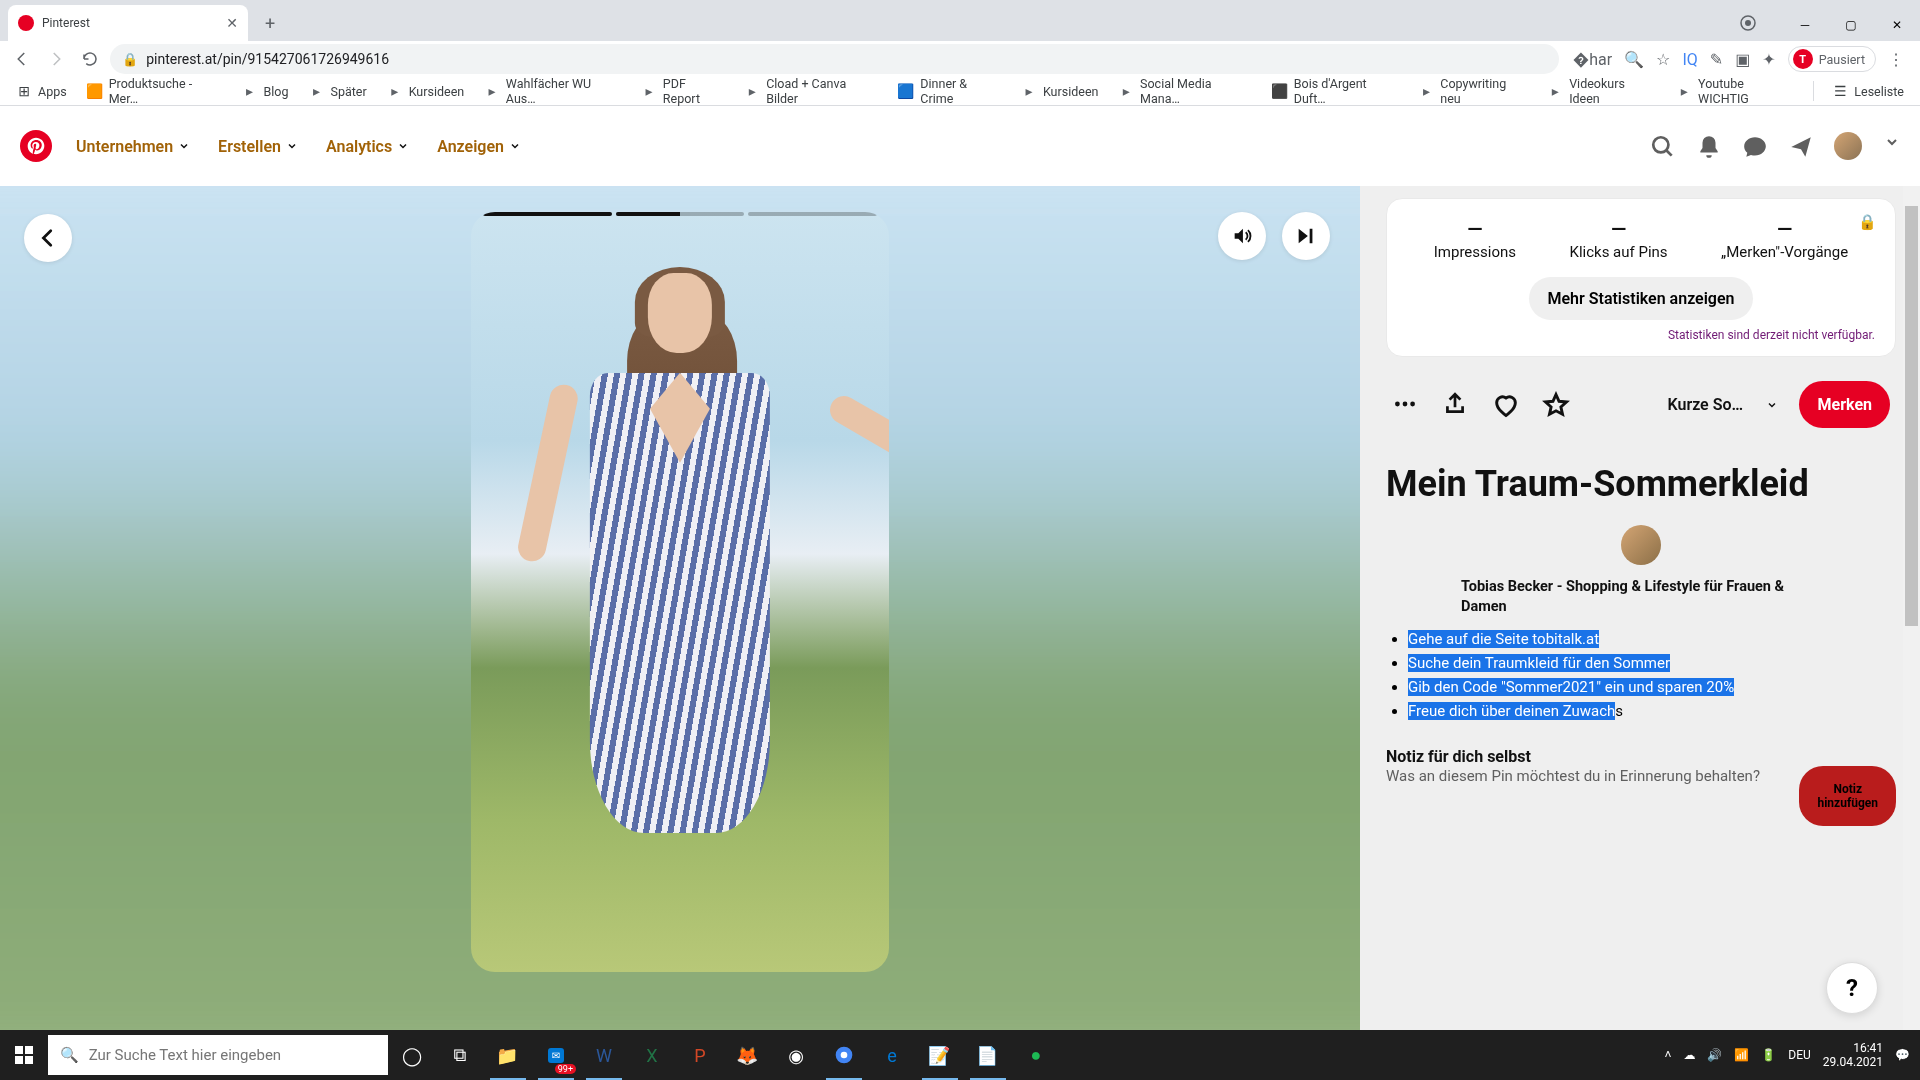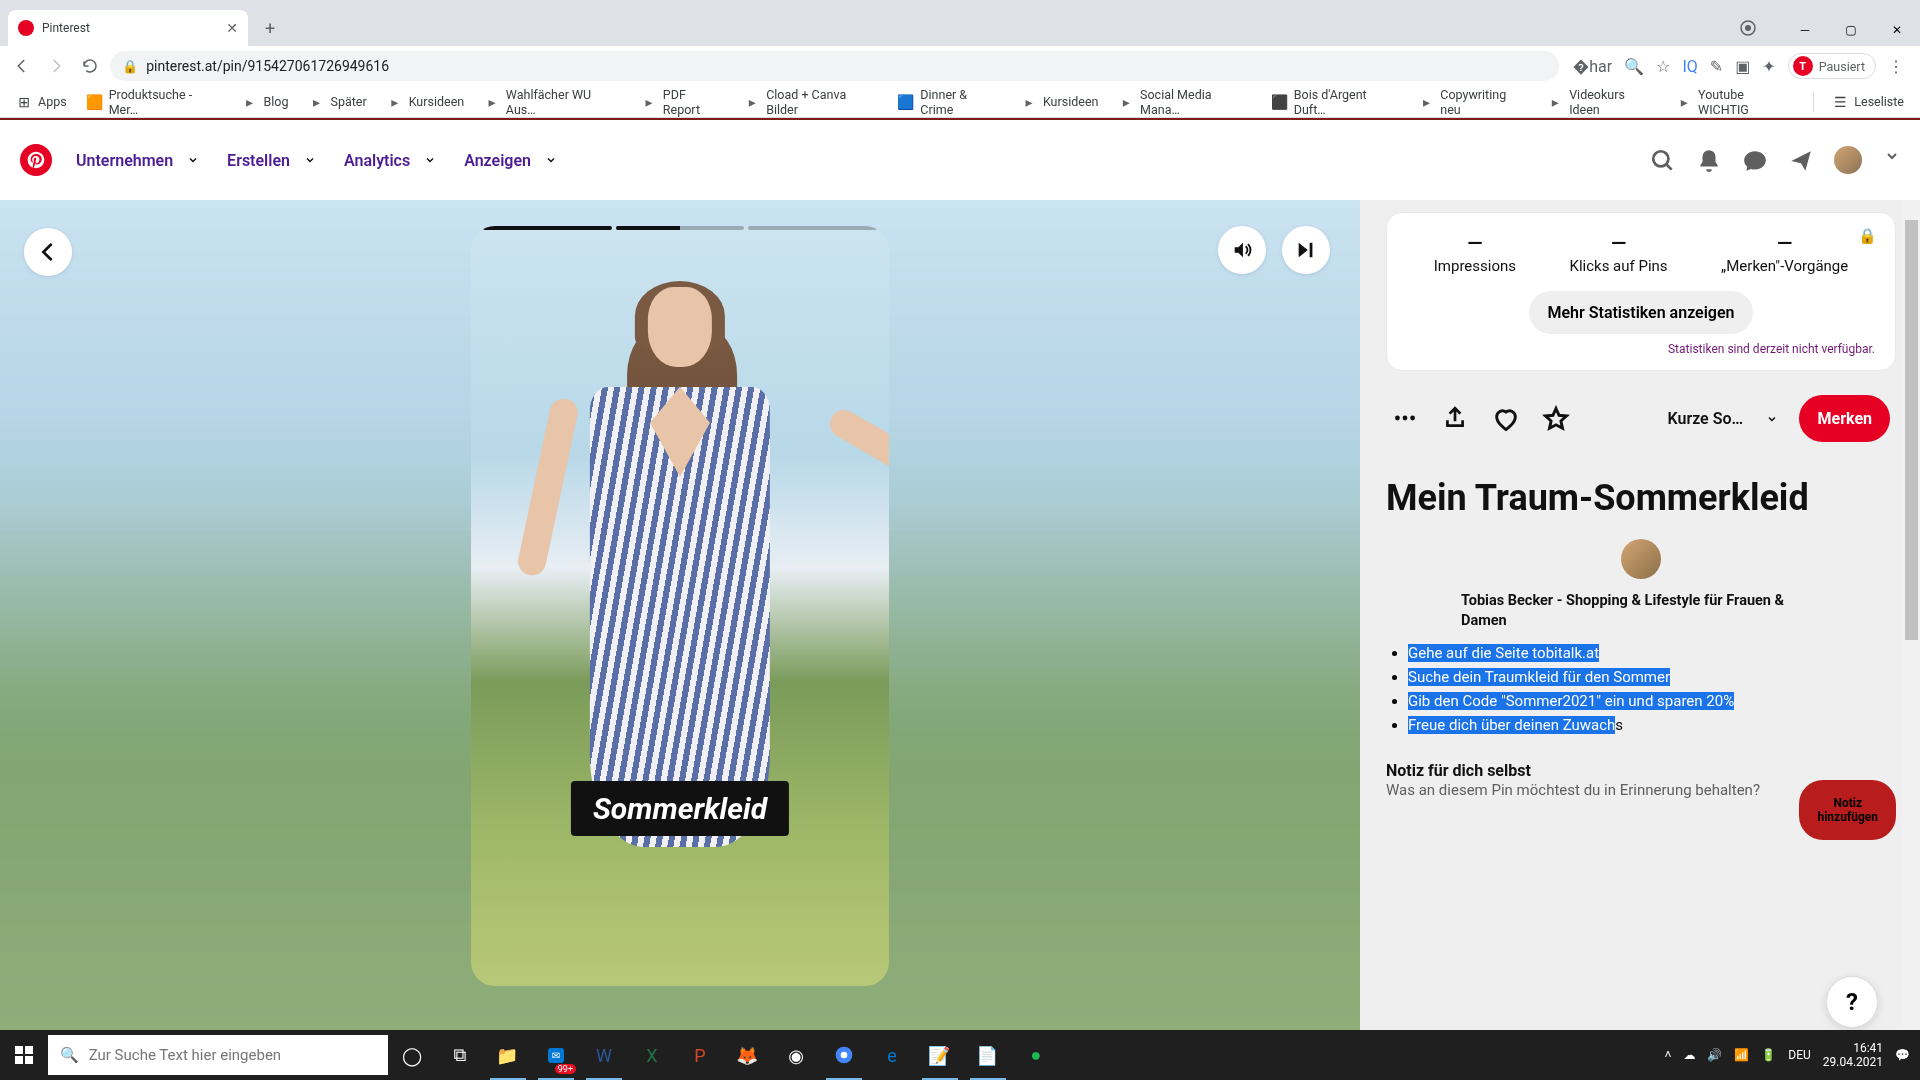--- a/index.html
+++ b/index.html
@@ -1,19 +1,19 @@
 <!DOCTYPE html>
 <html><head>
 <meta charset="utf-8">
 <style>
 * { margin:0; padding:0; box-sizing:border-box; font-family:-apple-system,BlinkMacSystemFont,"Segoe UI",Roboto,Arial,sans-serif; }
 body { width:1920px; height:1080px; overflow:hidden; background:#fff; }
 
 
-.chrome-top { height:120px; background:#7f1d1d; display:flex; flex-direction:column; }
+.chrome-top { height:106px; background:#7f1d1d; display:flex; flex-direction:column; }
 .tab-strip { height:46px; background:#dee1e6; display:flex; align-items:flex-end; padding-left:8px; }
 .tab { width:240px; height:36px; background:#fff; border-radius:8px 8px 0 0; display:flex; align-items:center; padding:0 10px; gap:8px; font-size:12px; color:#3c4043; }
 .tab-fav { width:16px; height:16px; background:#e60023; border-radius:50%; }
 .tab-close { margin-left:auto; font-size:14px; color:#5f6368; cursor:pointer; }
 .new-tab { width:28px; height:28px; display:flex; align-items:center; justify-content:center; color:#5f6368; font-size:18px; margin-left:8px; margin-bottom:4px; cursor:pointer; }
 .win-ctrl { margin-left:auto; display:flex; }
 .win-btn { width:46px; height:32px; display:flex; align-items:center; justify-content:center; color:#000; font-size:12px; }
 .addr-row { height:40px; display:flex; align-items:center; padding:0 8px; gap:6px; background:#fff; }
 .nav-ico { width:28px; height:28px; display:flex; align-items:center; justify-content:center; color:#5f6368; border-radius:50%; }
 .url-bar { flex:1; height:30px; background:#f1f3f4; border-radius:15px; display:flex; align-items:center; padding:0 12px; gap:8px; font-size:14px; color:#202124; }
@@ -24,21 +24,21 @@
 .bm-ico { width:16px; height:16px; display:flex; align-items:center; justify-content:center; font-size:14px; }
 .bm-fold { color:#5f6368; }
 .profile-pill { display:flex; align-items:center; gap:6px; border:1px solid #dadce0; border-radius:16px; padding:2px 10px 2px 4px; font-size:12.5px; color:#5f6368; }
 .prof-dot { width:20px; height:20px; border-radius:50%; background:#e60023; color:#fff; display:flex; align-items:center; justify-content:center; font-size:11px; font-weight:bold; }
 
 
 .app { position:relative; height:calc(1080px - 104px - 50px); background:#fff; overflow:hidden; }
 .p-header { height:80px; display:flex; align-items:center; padding:0 20px; gap:8px; background:#fff; }
 .p-logo { width:32px; height:32px; background:#e60023; border-radius:50%; display:flex; align-items:center; justify-content:center; color:#fff; font-weight:bold; font-size:18px; }
 .p-nav { display:flex; align-items:center; gap:28px; margin-left:16px; }
-.p-nav-item { display:flex; align-items:center; gap:14px; font-size:16px; font-weight:600; color:#4c1d95; cursor:pointer; }
+.p-nav-item { display:flex; align-items:center; gap:5px; font-size:16px; font-weight:600; color:#a16207; cursor:pointer; }
 .p-header-r { margin-left:auto; display:flex; align-items:center; gap:22px; }
 .p-ico { width:24px; height:24px; color:#5f5f5f; cursor:pointer; }
 .avatar-sm { width:28px; height:28px; border-radius:50%; background:linear-gradient(135deg,#d4a574,#8b7355); }
 
 .content { position:relative; height:calc(100% - 80px); background:#efefef; }
 .back-fab { position:absolute; left:24px; top:28px; width:48px; height:48px; background:#fff; border-radius:50%; display:flex; align-items:center; justify-content:center; font-size:22px; color:#111; cursor:pointer; box-shadow:0 1px 4px rgba(0,0,0,.1); z-index:5; }
 
 .pin-stage { position:absolute; left:0; top:0; width:1360px; height:100%; overflow:hidden; }
 .pin-blur { position:absolute; inset:0; background:linear-gradient(180deg,#c8dceb 0%,#a8c8d8 35%,#7a9b6a 60%,#8ba876 100%); filter:blur(40px) brightness(1.05); transform:scale(1.2); }
 .pin-card { position:absolute; left:50%; top:26px; transform:translateX(-50%); width:418px; height:760px; border-radius:24px; overflow:hidden; }
@@ -334,21 +334,20 @@
           </div>
         <div class="pin-img">
           <div class="model">
             <div class="hair2"></div>
               <div class="hair"></div>
               <div class="face"></div>
             <div class="dress"></div>
             <div class="arm l"></div>
               <div class="arm r"></div>
           </div>
-          <div class="caption-box">Sommerkleid</div>
         </div>
       </div>
     </div>
 
     <div class="side">
       <div class="stats-card">
         <div class="stats-lock">🔒</div>
         <div class="stats-row" id="stats-row">
             <div>
               <div class="stat-v">—</div>

